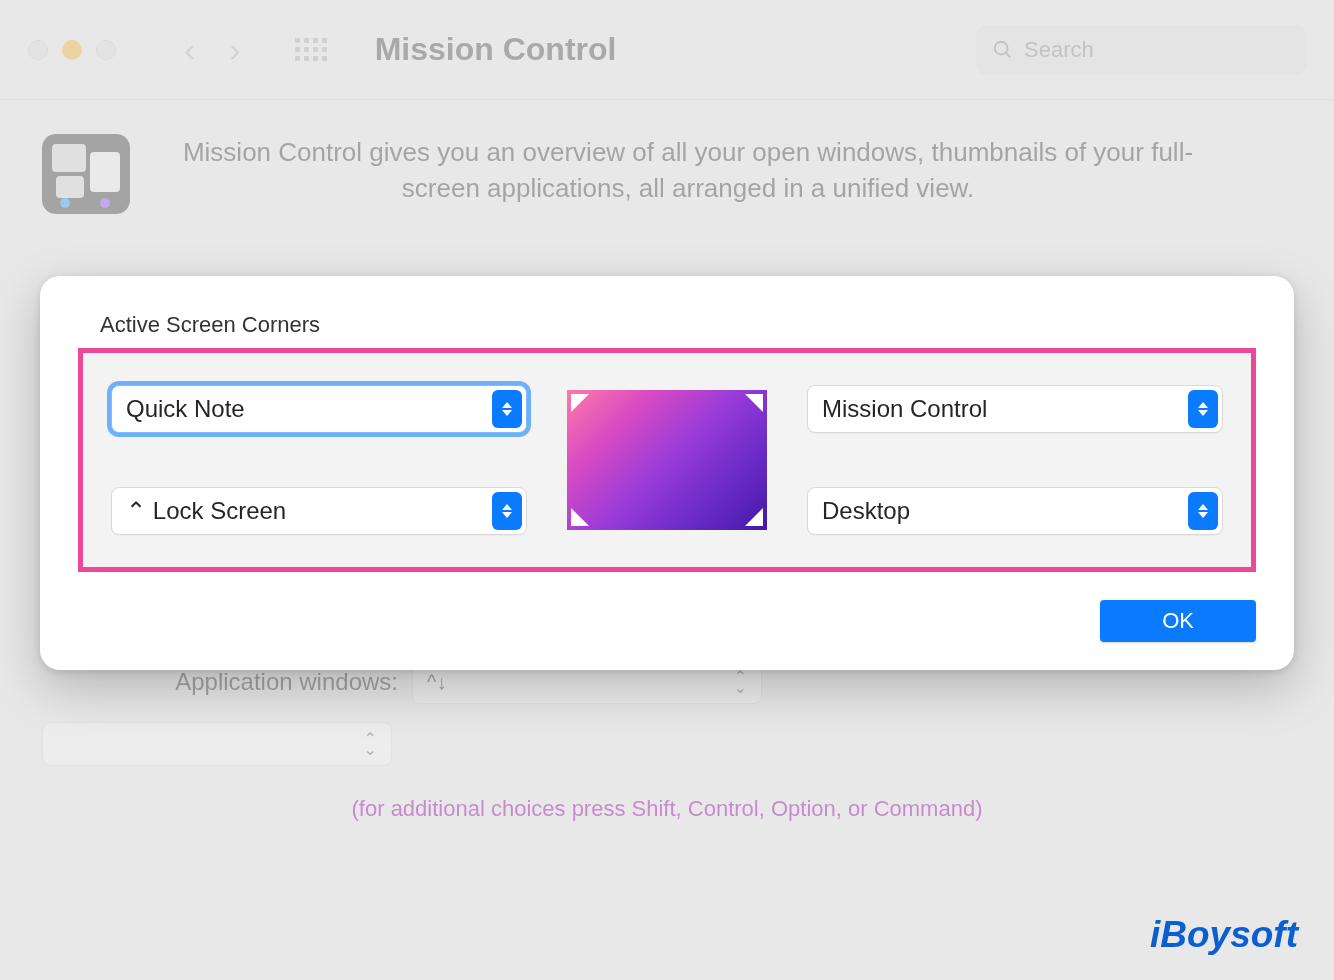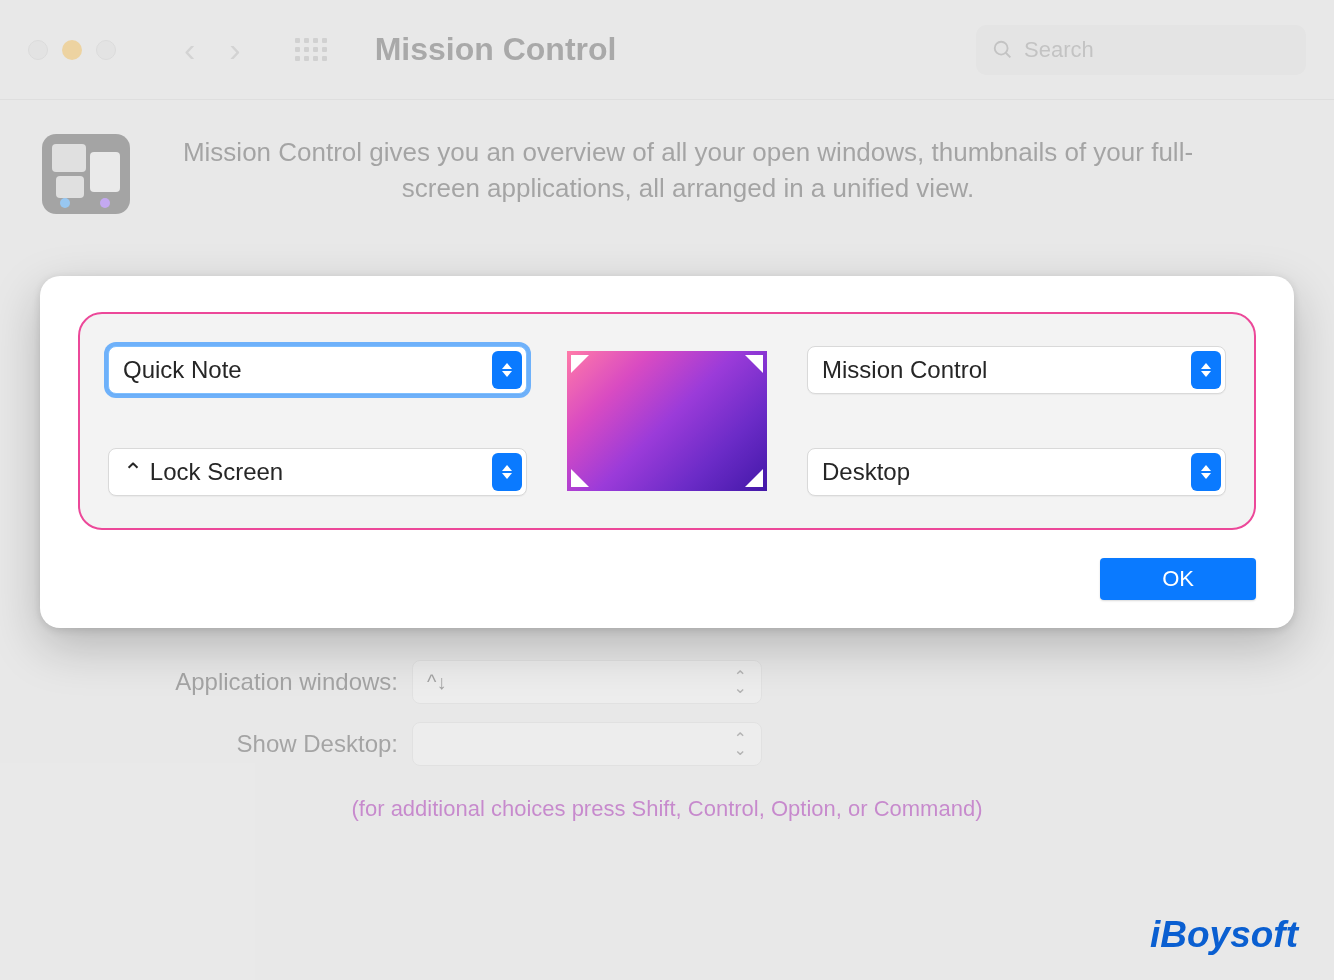--- a/index.html
+++ b/index.html
@@ -117,22 +117,22 @@
   top:276px;
   background:#fff;
   border-radius:20px;
   box-shadow: 0 18px 50px rgba(0,0,0,0.22), 0 2px 8px rgba(0,0,0,0.12);
   z-index:10;
   padding: 36px 38px 28px 38px;
 }
 .modal-title { font-size:22px; color:#333; margin-left:22px; margin-bottom:10px;}
 .corners-box {
   background:#f3f3f3;
-  border:2px solid #ec4899;
-  border-radius:24px;
+  border:5px solid #ec4899;
+  border-radius:0;
   padding: 32px 28px;
   display:grid;
   grid-template-columns: 1fr 220px 1fr;
   grid-template-rows: auto auto;
   row-gap: 54px;
   column-gap: 30px;
   align-items:center;
 }
 .mac-select {
   height:48px; background:#fff; border:1px solid #d9d9d9;
@@ -237,33 +237,33 @@
 
   <div class="bottom-form">
     <div class="form-row">
       <div class="form-label">Application windows:</div>
       <div class="form-select">
         <span>^↓</span>
         <span class="stepper-icon">⌃<br>⌄</span>
       </div>
     </div>
     <div class="form-row">
-      <div class="form-label">Show Desktop:</div>
       <div class="form-select">
         <span></span>
         <span class="stepper-icon">⌃<br>⌄</span>
       </div>
     </div>
     <div class="hint">(for additional choices press Shift, Control, Option, or Command)</div>
   </div>
 
 
   <div class="dim-overlay"></div>
 
   <div class="modal">
+    <div class="modal-title">Active Screen Corners</div>
     <div class="corners-box">
 
       <div class="mac-select focused" style="grid-column:1; grid-row:1;">
         <span>Quick Note</span>
         <div class="stepper"></div>
       </div>
 
       <div class="mac-select" style="grid-column:3; grid-row:1;">
         <span>Mission Control</span>
         <div class="stepper"></div>

